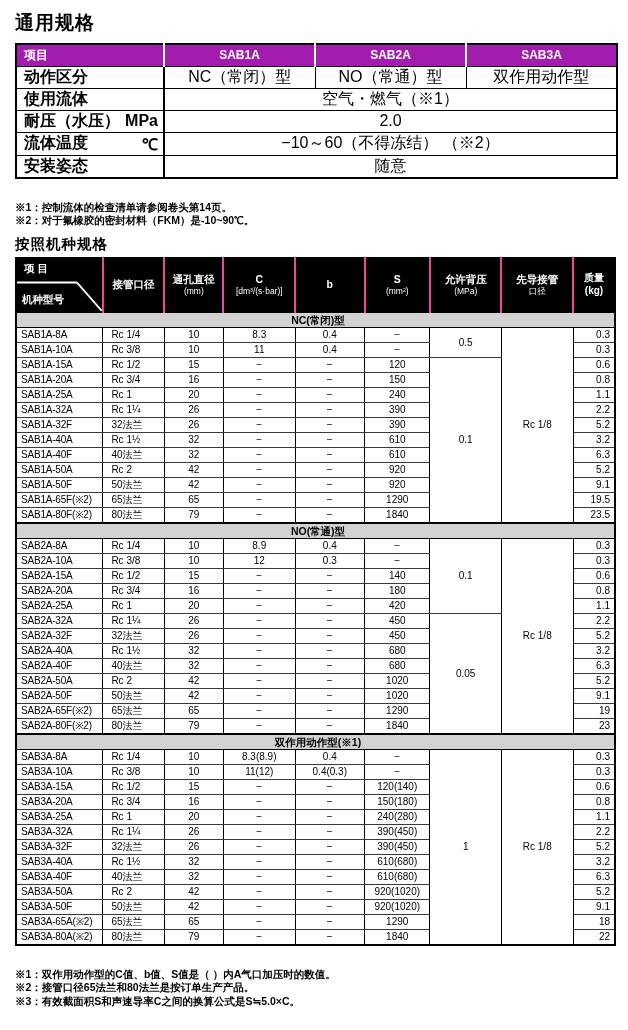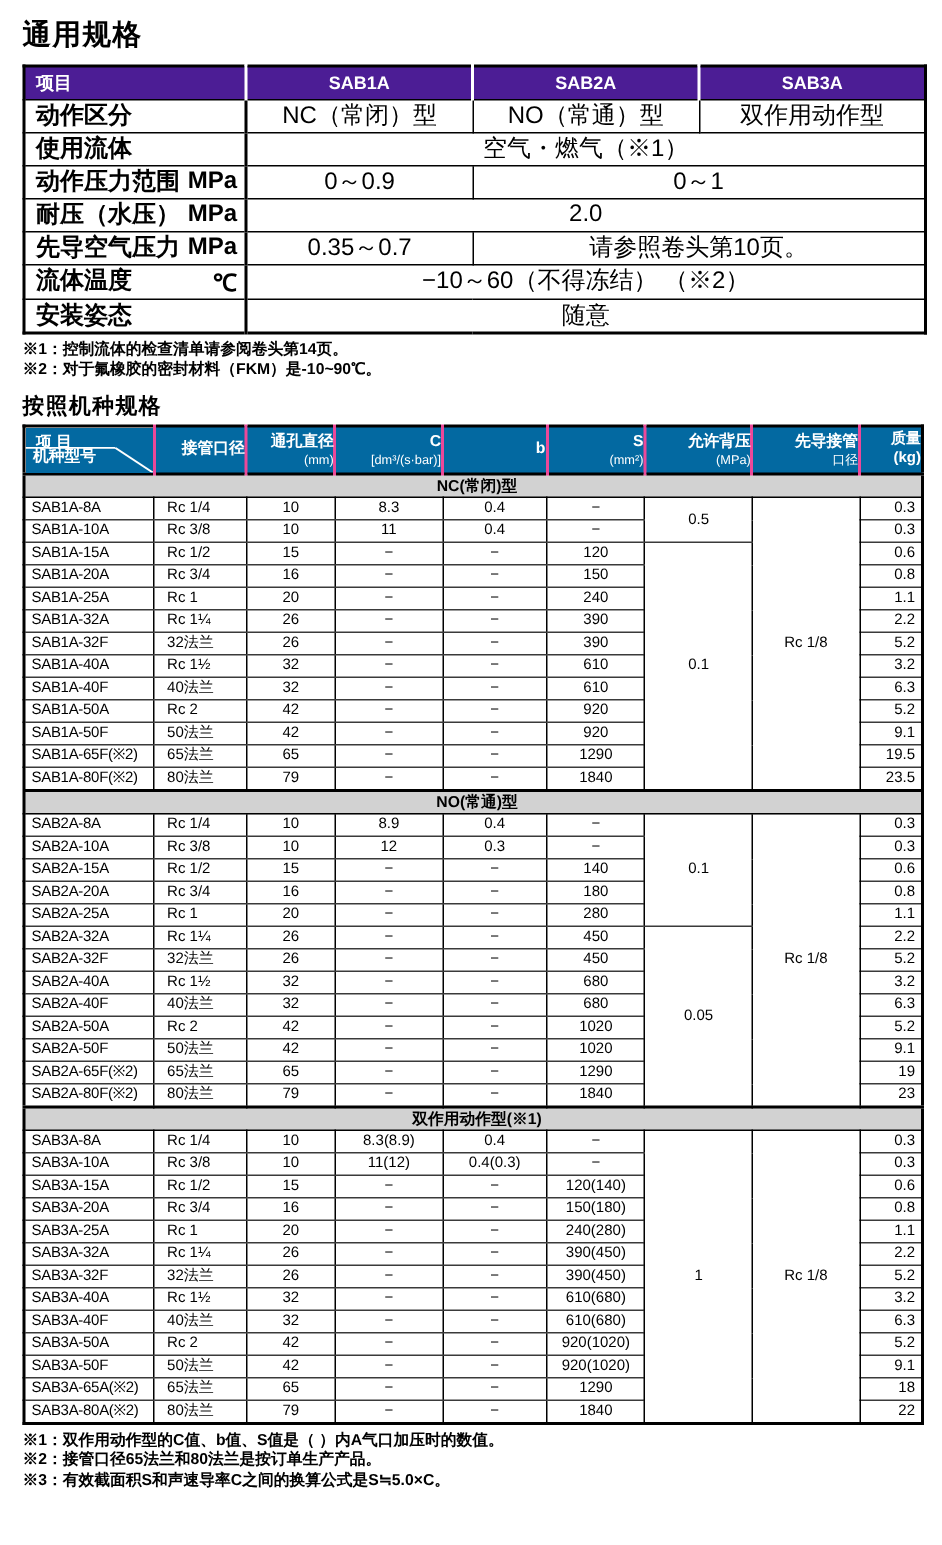--- a/index.html
+++ b/index.html
@@ -12,42 +12,42 @@
     overflow: hidden;
   }
   h1.doc-title { font-size:19px; font-weight:bold; margin:2px 0 7px 0; letter-spacing:1px; }
   h2.doc-title { font-size:14.5px; font-weight:bold; margin:7px 0 3px 0; letter-spacing:1px; }
 
   
   table { border-collapse: collapse; table-layout: fixed; }
   #t1 { width: 601px; border: 2px solid #000; }
   #t1 th, #t1 td { border: 1px solid #000; padding:0; }
   #t1 th {
-    background:#4c1d95; color:#fff; font-size:12px; font-weight:bold;
+    background:#a21caf; color:#fff; font-size:12px; font-weight:bold;
     height:22px; text-align:center;
   }
   #t1 th + th { border-left:2px solid #fff; }
   #t1 th.item-h { text-align:left; padding-left:7px; }
   #t1 td { height:21px; font-size:16px; }
   #t1 td.lbl {
     font-weight:bold; border-right:2px solid #000;
     padding:0 5px 0 7px;
   }
   #t1 td.lbl .lbl-wrap { display:flex; justify-content:space-between; align-items:center; }
   #t1 td.val { text-align:center; }
 
-  .note-block { margin-top:4px; }
+  .note-block { margin-top:22px; }
   .note-line { font-size:10.5px; font-weight:bold; line-height:1.3; }
 
   
   #t2 { width: 601px; border: 2px solid #000; margin-top:2px; }
   #t2 th, #t2 td { padding:0; }
   #t2 thead th {
-    background:#0369a1; color:#fff; height:32px;
-    border:1px solid #000; text-align:right; vertical-align:middle;
+    background:#000000; color:#fff; height:54px;
+    border:1px solid #000; text-align:center; vertical-align:middle;
   }
   #t2 thead th + th { border-left:2px solid #ec4899; }
   #t2 thead .h1 { font-size:10.5px; font-weight:bold; line-height:1.25; }
   #t2 thead .h2 { font-size:8.5px; font-weight:normal; line-height:1.2; }
   #t2 thead th.kg .h1 { font-size:10px; }
   #t2 tbody td {
     height:15px; font-size:10px; line-height:1;
     border-left:1px solid #000; border-right:1px solid #000;
     border-top:1px solid #3a3a3a; border-bottom:1px solid #3a3a3a;
   }
@@ -111,45 +111,25 @@
           <div class="lbl-wrap">
             <span>使用流体</span>
             <span class="unit"></span>
           </div>
         </td>
         <td class="val" colspan="3">空气・燃气（※1）</td>
       </tr>
       <tr>
         <td class="lbl">
           <div class="lbl-wrap">
-            <span>动作压力范围</span>
-            <span class="unit">MPa</span>
-          </div>
-        </td>
-        <td class="val" colspan="1">0～0.9</td>
-        <td class="val" colspan="2">0～1</td>
-      </tr>
-      <tr>
-        <td class="lbl">
-          <div class="lbl-wrap">
             <span>耐压（水压）</span>
             <span class="unit">MPa</span>
           </div>
         </td>
         <td class="val" colspan="3">2.0</td>
-      </tr>
-      <tr>
-        <td class="lbl">
-          <div class="lbl-wrap">
-            <span>先导空气压力</span>
-            <span class="unit">MPa</span>
-          </div>
-        </td>
-        <td class="val" colspan="1">0.35～0.7</td>
-        <td class="val" colspan="2">请参照卷头第10页。</td>
       </tr>
       <tr>
         <td class="lbl">
           <div class="lbl-wrap">
             <span>流体温度</span>
             <span class="unit">℃</span>
           </div>
         </td>
         <td class="val" colspan="3">−10～60（不得冻结） （※2）</td>
       </tr>
@@ -389,21 +369,21 @@
         <td class="c-num">−</td>
         <td class="c-num">180</td>
         <td class="c-wt">0.8</td>
       </tr>
       <tr>
         <td class="c-model">SAB2A-25A</td>
         <td class="c-port">Rc 1</td>
         <td class="c-num">20</td>
         <td class="c-num">−</td>
         <td class="c-num">−</td>
-        <td class="c-num">280</td>
+        <td class="c-num">420</td>
         <td class="c-wt">1.1</td>
       </tr>
       <tr>
         <td class="c-model">SAB2A-32A</td>
         <td class="c-port">Rc 1¼</td>
         <td class="c-num">26</td>
         <td class="c-num">−</td>
         <td class="c-num">−</td>
         <td class="c-num">450</td>
         <td class="c-num" rowspan="8">0.05</td>

